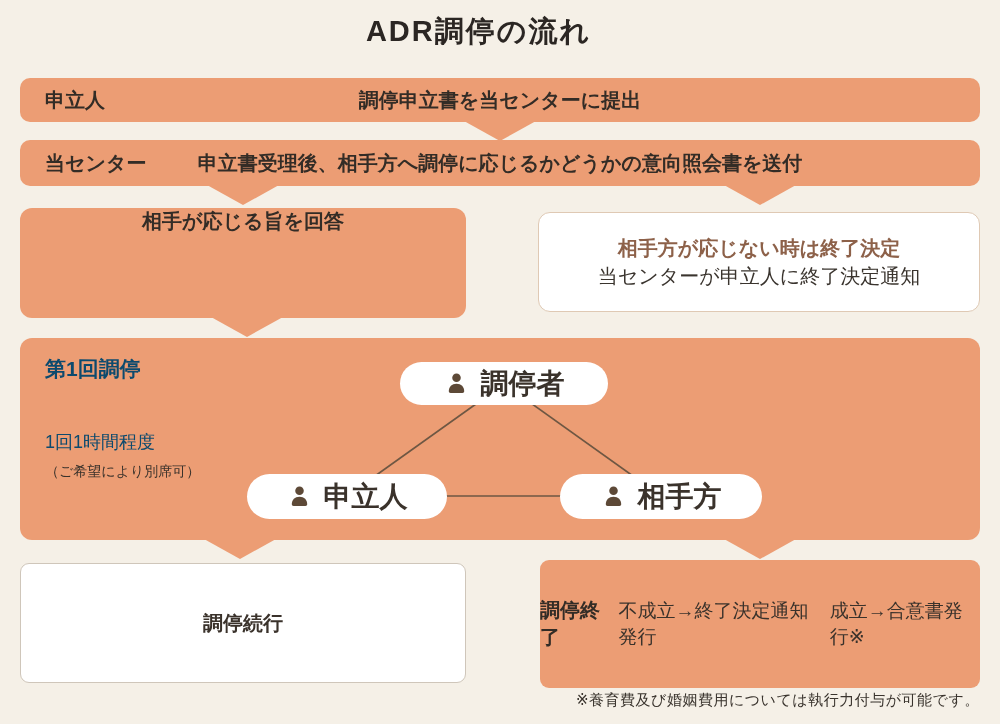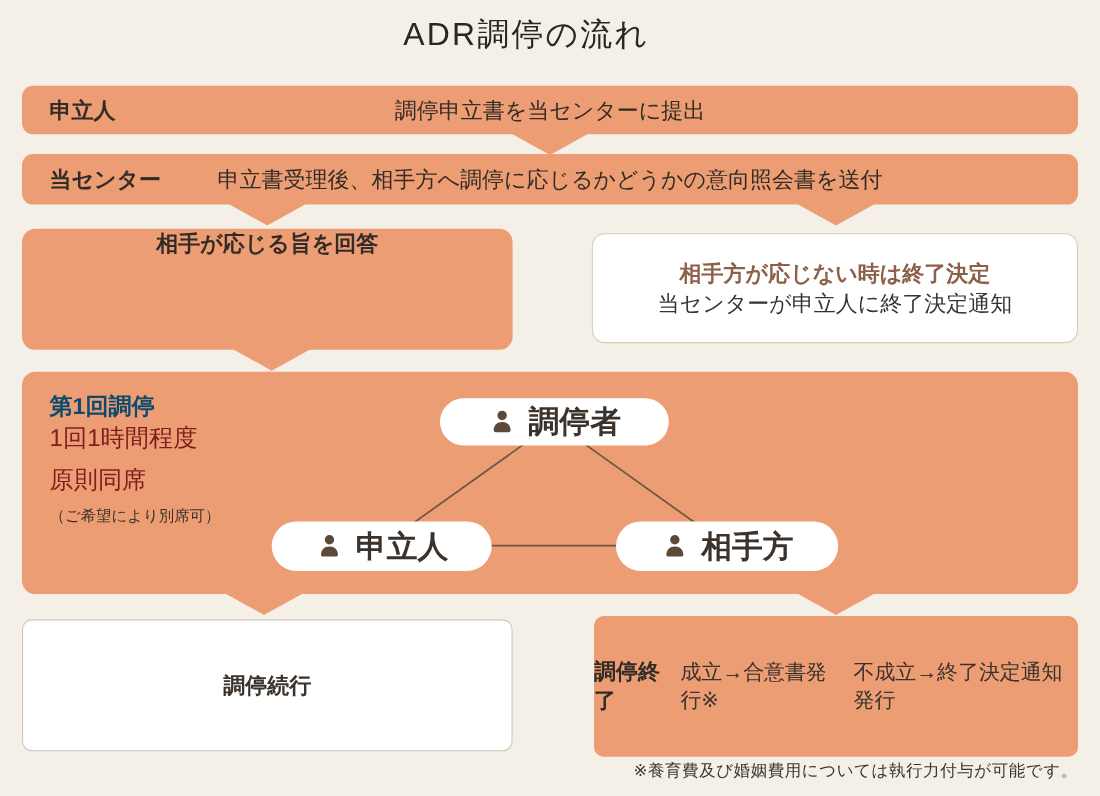--- a/index.html
+++ b/index.html
@@ -3,31 +3,31 @@
 <meta charset="utf-8">
 <style>
   html,body{margin:0;padding:0;background:#f5f0e7;}
   .canvas{
     position:relative;width:1000px;height:724px;background:#f5f0e7;
     font-family:"Liberation Sans","DejaVu Sans",sans-serif;
     color:#38302a;overflow:hidden;
   }
   .title{
     position:absolute;top:12px;left:0;width:957px;text-align:center;
-    font-size:29px;font-weight:400;color:#2b2623;letter-spacing:2px;
+    font-size:29px;font-weight:700;color:#2b2623;letter-spacing:2px;
   }
   .bar{
     position:absolute;left:20px;width:960px;background:#ec9d74;border-radius:10px;
     display:flex;align-items:center;
   }
   .bar .actor{
     position:absolute;left:25px;font-size:20px;font-weight:700;color:#332c26;
   }
   .bar .action{
-    width:100%;text-align:center;font-size:20px;font-weight:400;color:#332c26;
+    width:100%;text-align:center;font-size:20px;font-weight:700;color:#332c26;
   }
   .bar1{top:78px;height:44px;}
   .bar2{top:140px;height:46px;}
   .arrow{
     position:absolute;width:0;height:0;
     border-left:36px solid transparent;border-right:36px solid transparent;
     border-top:20px solid #ec9d74;
   }
   .box{position:absolute;border-radius:12px;}
   .box-orange{background:#ec9d74;}
@@ -40,21 +40,21 @@
   .respond-no{
     left:538px;top:212px;width:442px;height:100px;
     border:1px solid #dfc9b4;box-sizing:border-box;
     display:flex;flex-direction:column;align-items:center;justify-content:center;gap:1px;
   }
   .respond-no .no-title{font-size:20px;font-weight:700;color:#8d6149;}
   .respond-no .no-detail{font-size:20px;color:#3a342e;}
   .session{left:20px;top:338px;width:960px;height:202px;}
   .session-info{position:absolute;left:25px;top:17px;}
   .session-info .s-title{font-size:21px;font-weight:700;color:#0c4a6e;}
-  .session-info .s-line{font-size:22px;color:#7f1d1d;margin-bottom:9px;}
+  .session-info .s-line{font-size:18px;color:#0c4a6e;margin-bottom:9px;margin-top:47px;}
   .session-info .s-paren{font-size:14px;color:#3a322b;}
   .tri-lines{position:absolute;left:0;top:0;}
   .pill{
     position:absolute;background:#ffffff;border-radius:999px;
     display:flex;align-items:center;justify-content:center;gap:12px;
     font-size:28px;font-weight:700;color:#3a322b;
   }
   .pill svg{flex:0 0 auto;}
   .pill-mediator{left:380px;top:24px;width:208px;height:43px;}
   .pill-applicant{left:227px;top:136px;width:200px;height:45px;}
@@ -109,21 +109,20 @@
   <div class="box box-orange session">
     <svg class="tri-lines" width="960" height="202" viewBox="0 0 960 202">
       <line x1="484" y1="46" x2="327" y2="158" stroke="#6e5743" stroke-width="1.6"></line>
       <line x1="484" y1="46" x2="641" y2="158" stroke="#6e5743" stroke-width="1.6"></line>
       <line x1="327" y1="158" x2="641" y2="158" stroke="#6e5743" stroke-width="1.6"></line>
     </svg>
 
     <div class="session-info">
       <div class="s-title">第1回調停</div>
       <div class="s-line">1回1時間程度</div>
-      <div class="s-line">原則同席</div>
       <div class="s-paren">（ご希望により別席可）</div>
     </div>
 
     <div class="pill pill-mediator">
       <svg width="25" height="25" viewBox="0 0 24 24">
         <circle cx="12" cy="6.4" r="4.1" fill="#5d4937"></circle>
         <path d="M12 12.2c-4.5 0-7.4 2.9-7.4 7.2 0 1 .7 1.6 1.7 1.6h11.4c1 0 1.7-.6 1.7-1.6 0-4.3-2.9-7.2-7.4-7.2z" fill="#5d4937"></path>
       </svg>
       <span>調停者</span>
     </div>
@@ -147,19 +146,19 @@
 
   <div class="arrow" style="left:204px;top:539px;"></div>
   <div class="arrow" style="left:724px;top:539px;"></div>
 
   <div class="box box-white continue-box">
     <span>調停続行</span>
   </div>
 
   <div class="box box-orange end-box">
     <span class="e-title">調停終了</span>
+    <span class="e-line">不成立→終了決定通知発行</span>
     <span class="e-line">成立→合意書発行※</span>
-    <span class="e-line">不成立→終了決定通知発行</span>
   </div>
 
   <div class="footnote">※養育費及び婚姻費用については執行力付与が可能です。</div>
 
 </div>
 
 </body></html>

